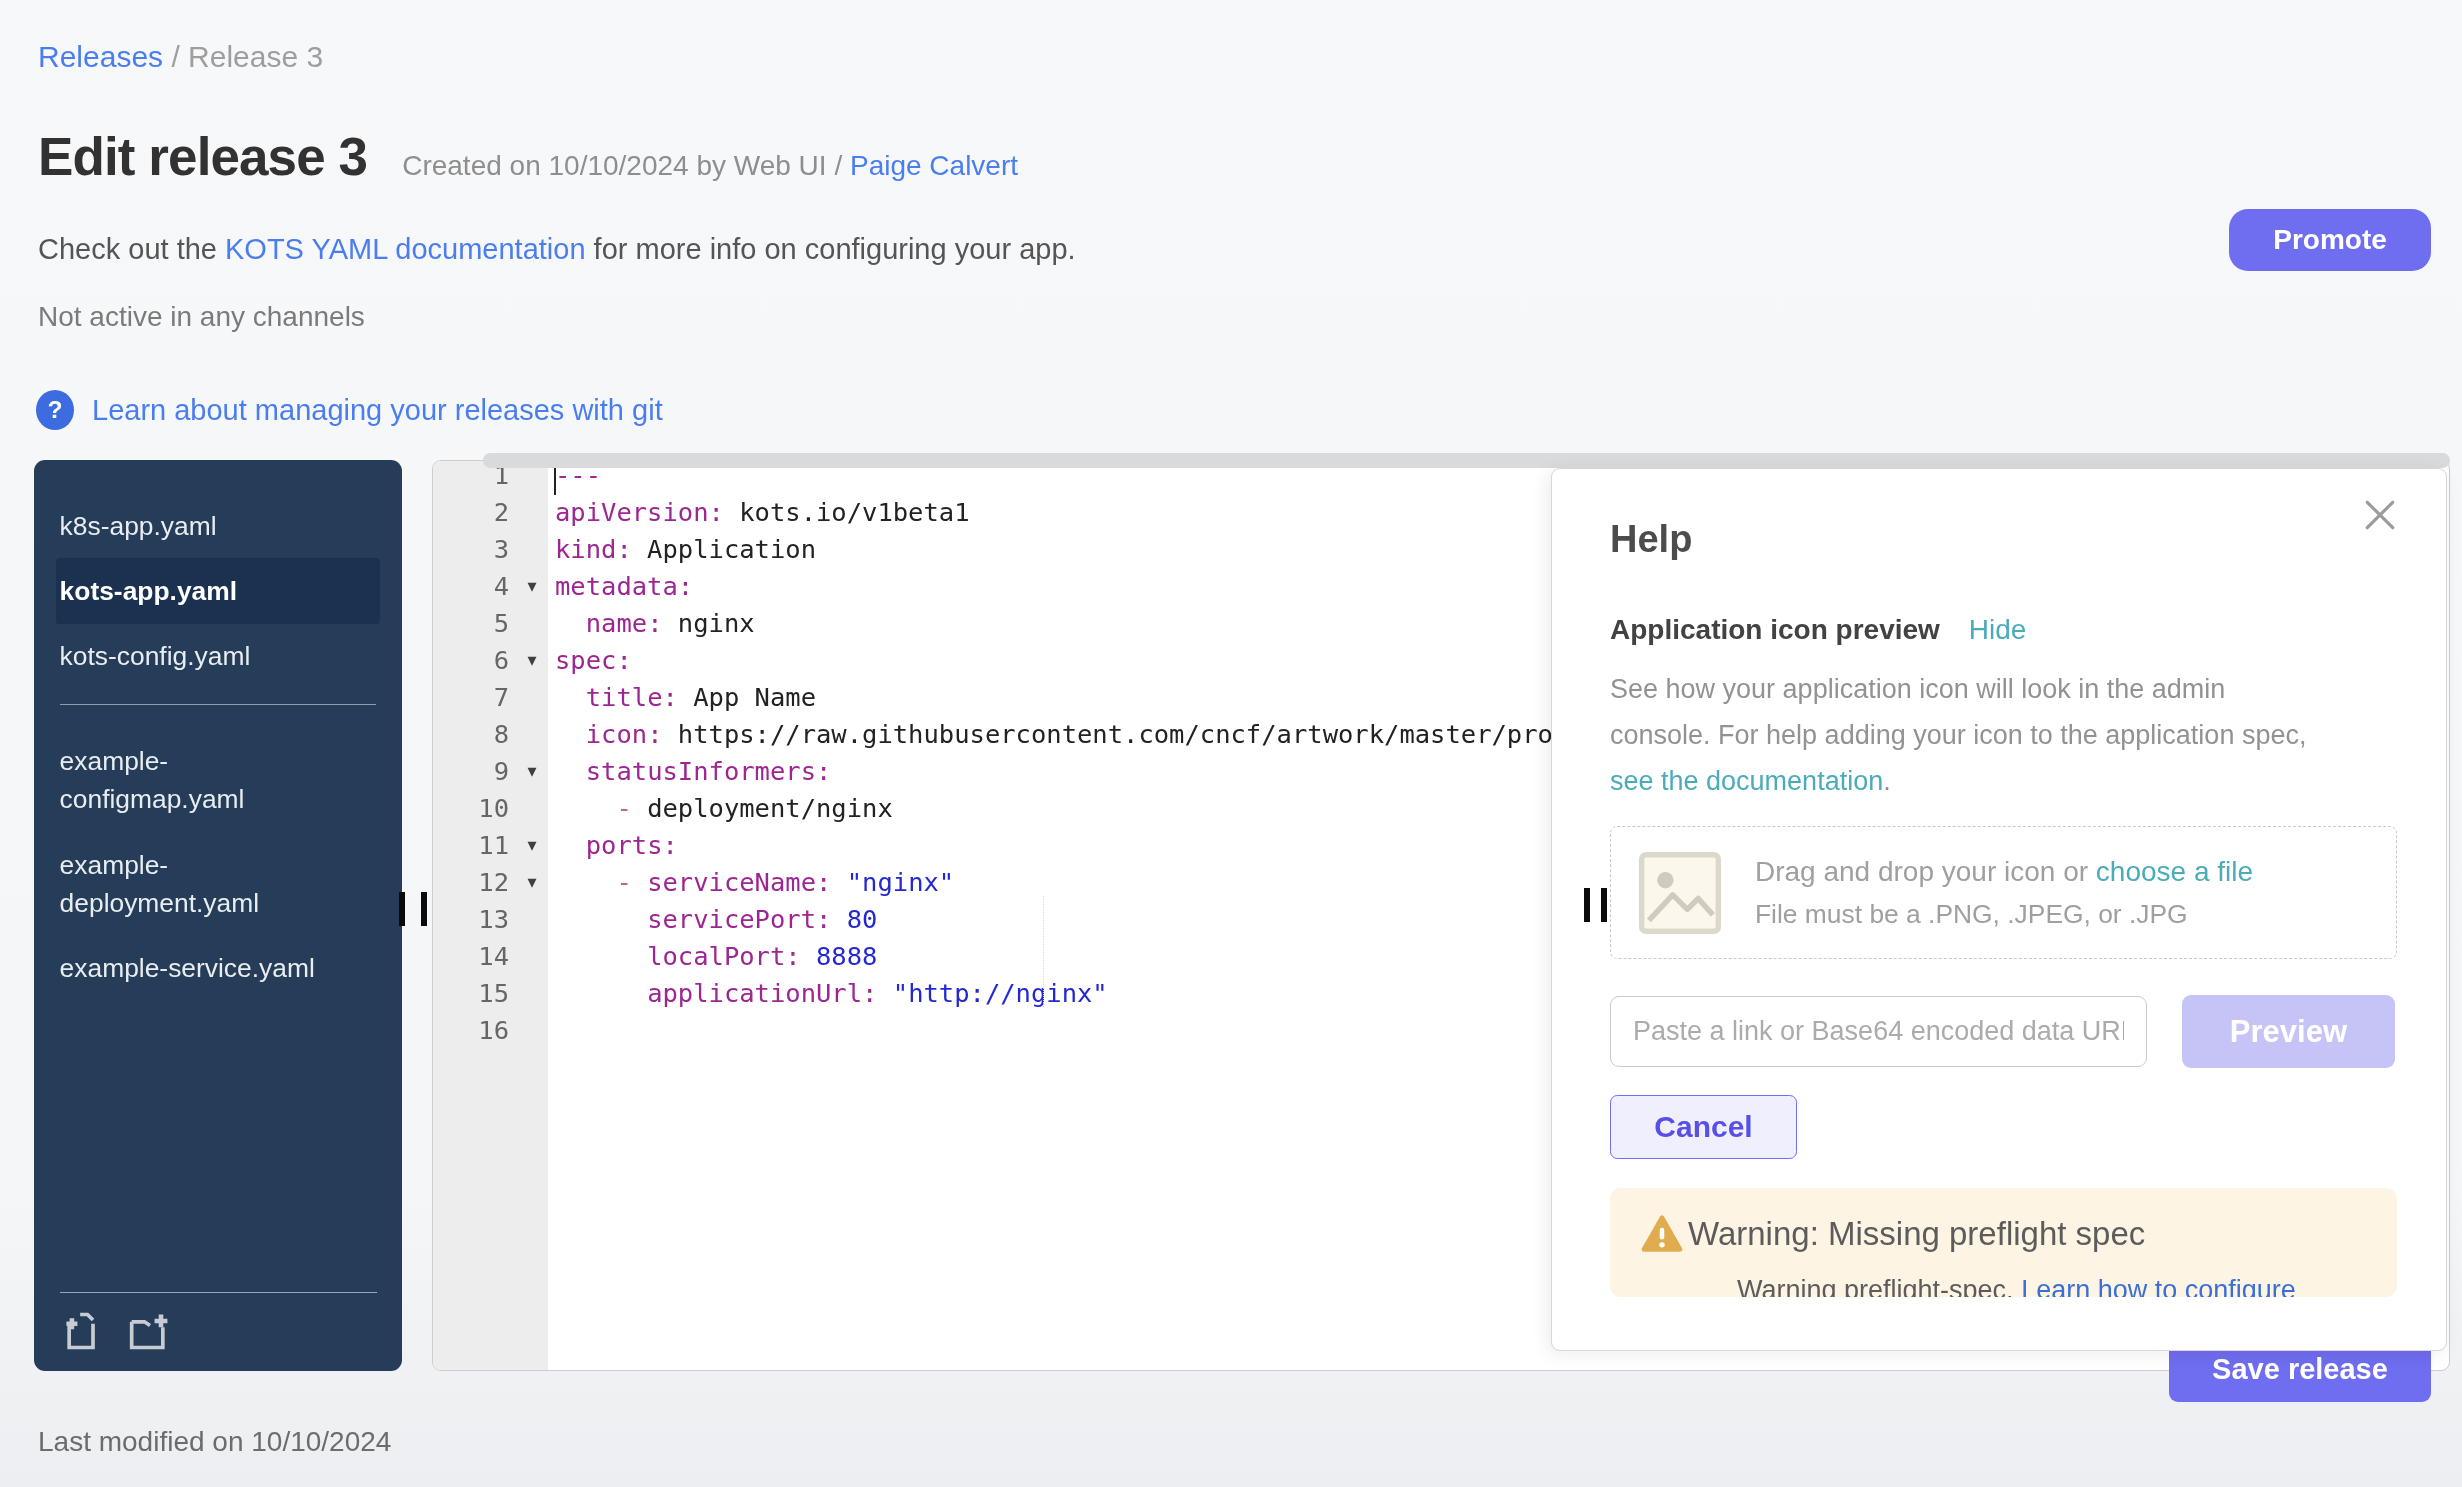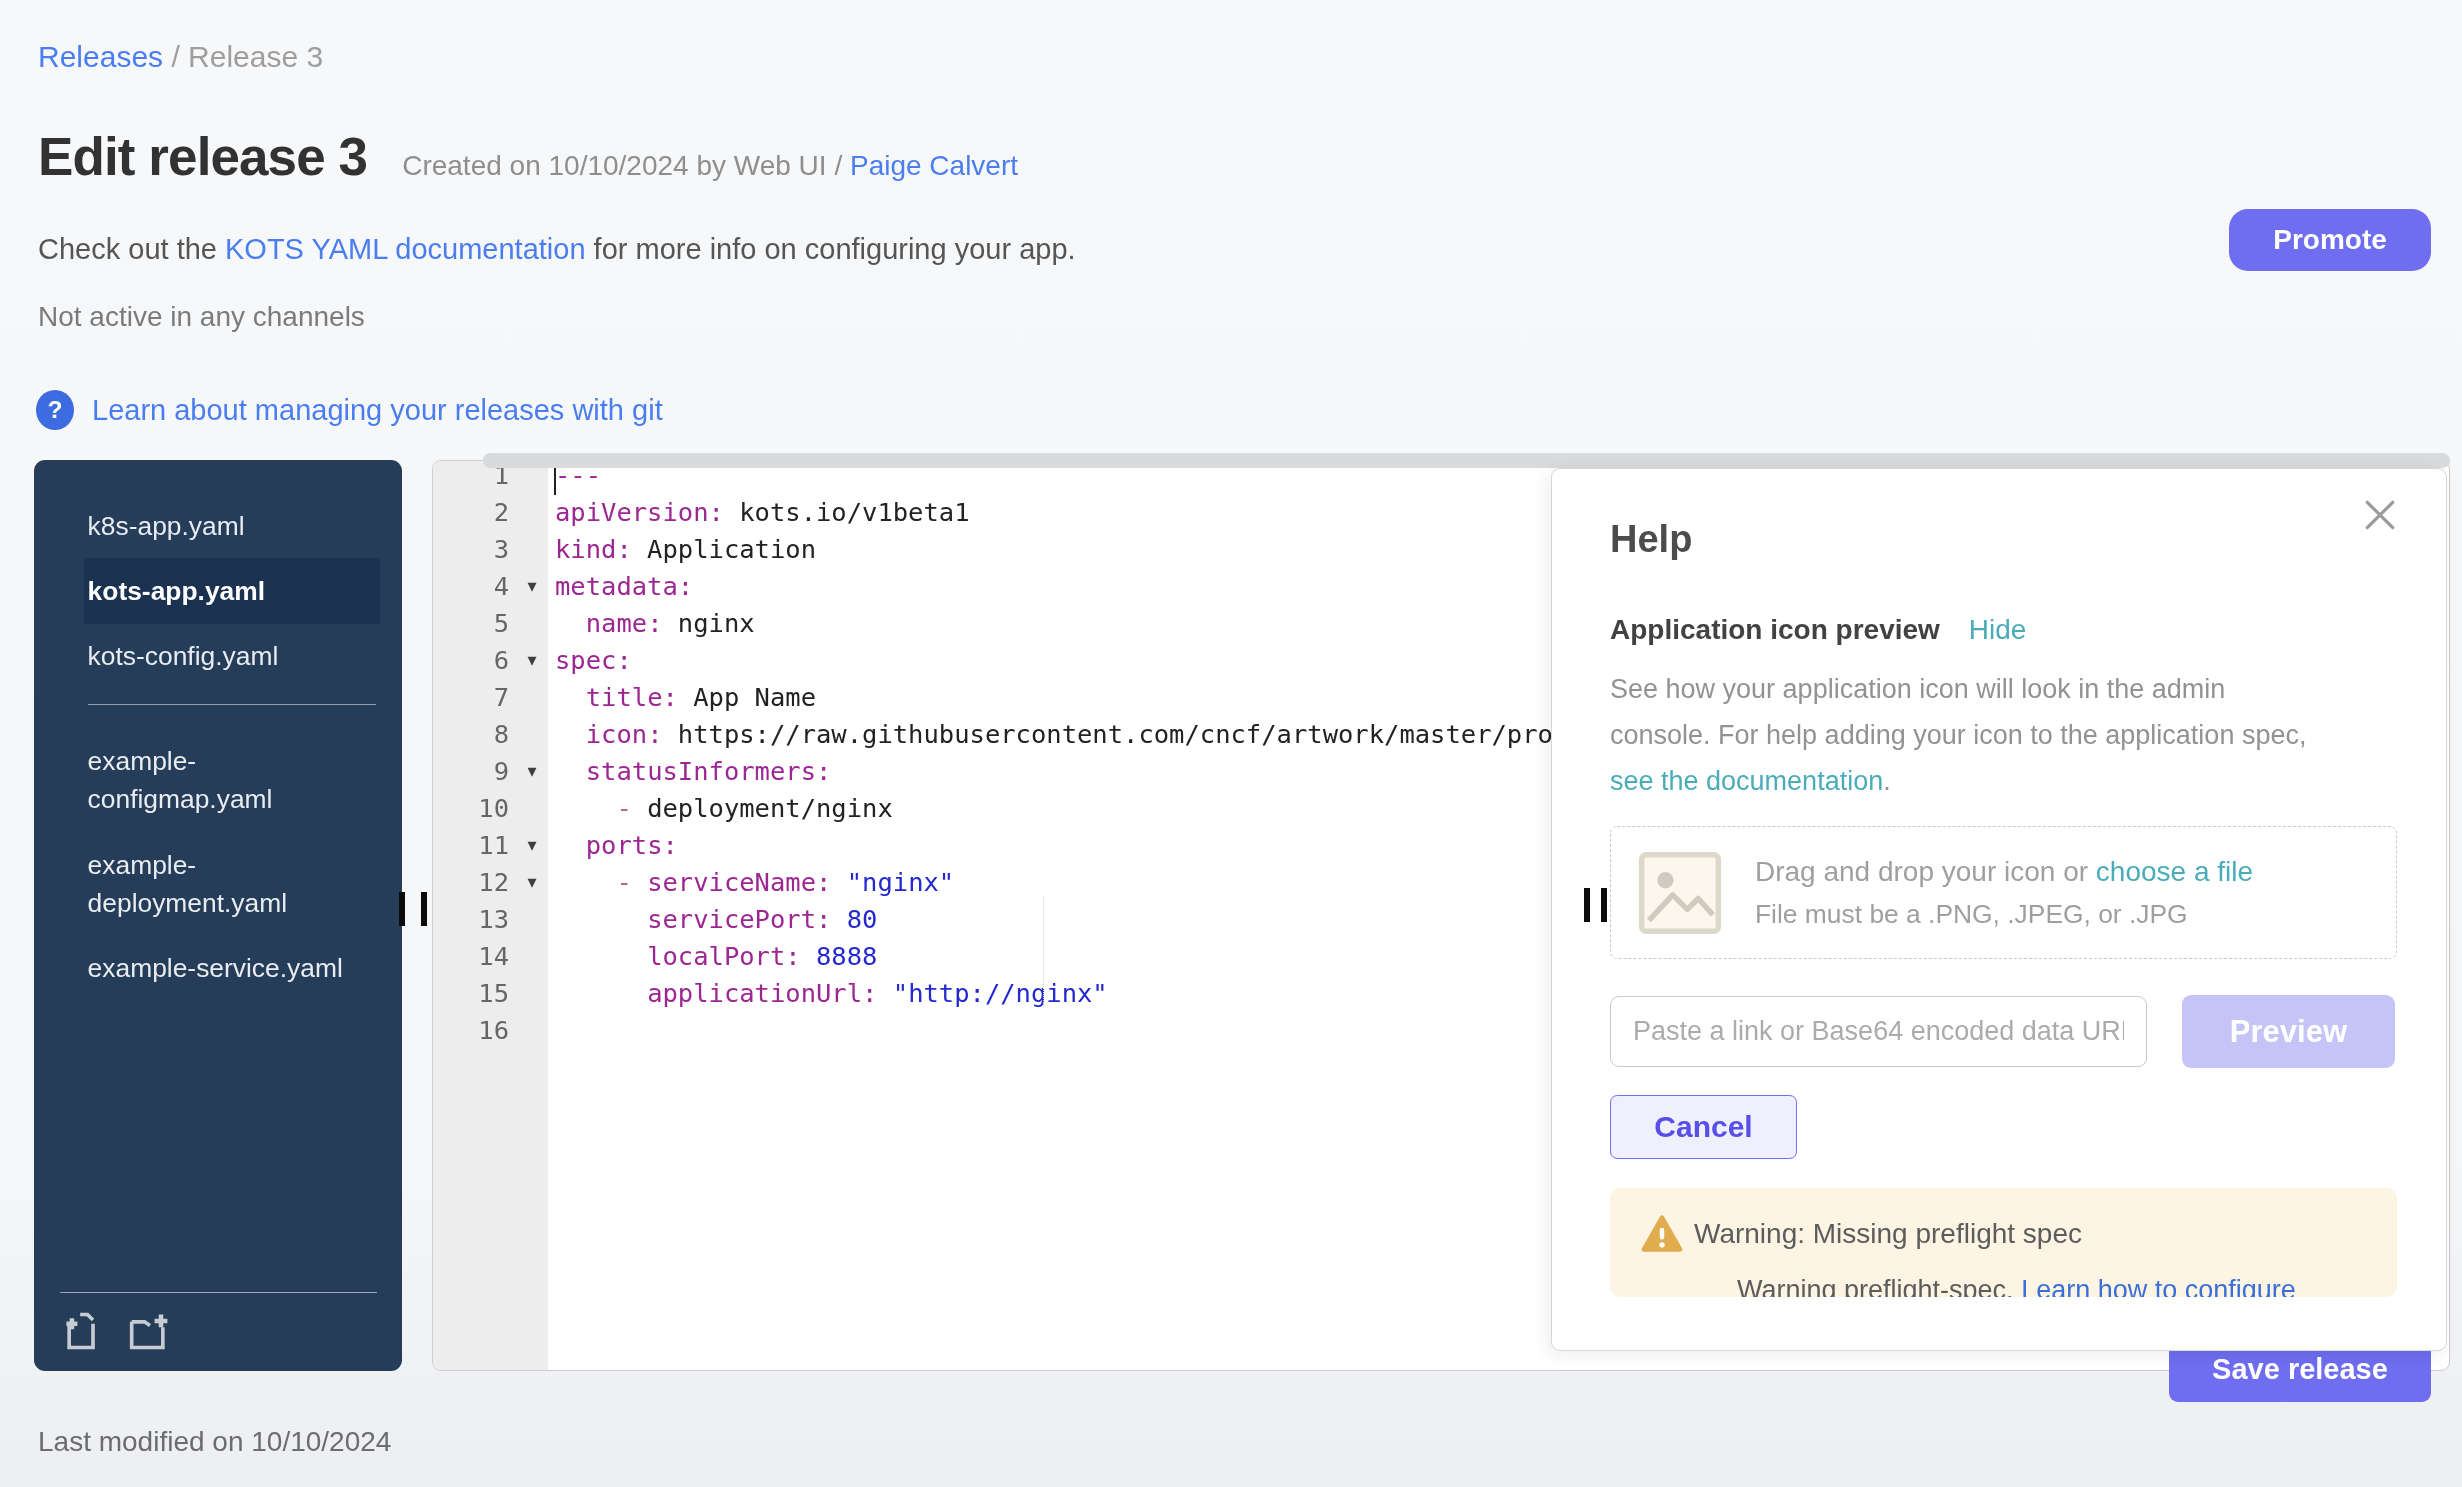--- a/index.html
+++ b/index.html
@@ -50,21 +50,21 @@
   .tok-plain { color:#222; }
   .tok-dash { color:#c4628f; }
   .tok-str, .tok-num { color:#2329cf; }
   .indent-guide { left:610px; top:435px; height:111px; border-left:1.8px dotted #d8d8d8; }
   .cursor-caret { left:121px; top:6.4px; width:1.8px; height:28px; background:#222; }
   .hscroll-strip { left:483px; top:453px; width:1967px; height:14.6px; border-radius:7.3px;
     background:#d9dadb; z-index:6; }
 
   
   .sidebar { left:34px; top:460px; width:368px; height:911px; background:#253d58;
-    border-radius:11px; z-index:4; overflow:hidden;padding-left:28px; }
+    border-radius:11px; z-index:4; overflow:hidden; }
   .file-list { list-style:none; padding:33px 22px 0 22px; }
   .file-item { padding:13.7px 3.6px; font-size:26.4px; line-height:38px; color:#e9edf2; cursor:pointer; border-radius:3.6px; }
   .file-item.selected { background:#1a3150; color:#fff; font-weight:bold; }
   .tree-divider { border:none; border-top:1.8px solid rgba(255,255,255,0.5); margin:14.6px 3.6px 24px 3.6px; }
   .wrap-line { display:block; }
   .sidebar-bottom { position:absolute; bottom:0; left:0; width:100%; padding:0 25.5px 18px 25.5px; }
   .bottom-divider { border:none; border-top:1.8px solid rgba(255,255,255,0.55); margin-bottom:16.4px; }
   .bottom-icons { display:flex; gap:24px; }
   .tree-icon { width:44px; height:44px; cursor:pointer; }
 
@@ -97,21 +97,21 @@
   .preview-btn { margin-left:35px; width:214px; height:73px; background:#c6c4f6; border:none;
     border-radius:9px; color:#fff; font-size:31px; font-weight:bold; font-family:inherit; cursor:default; }
   .cancel-btn { margin-top:27px; width:187px; height:64px; background:#f0effe;
     border:1.8px solid #6f6df0; border-radius:7.3px; color:#574fe8; font-size:30px; font-weight:bold;
     font-family:inherit; cursor:pointer; display:block; }
 
   .warning-box { margin-top:29px; width:787px; height:109px; background:#fdf4e3;
     border-radius:11px; padding:27px 0 0 31px; overflow:hidden; }
   .warn-row1 { display:flex; align-items:center; }
   .warn-icon { width:42px; height:38px; flex:0 0 42px; }
-  .warn-text { margin-left:11px; font-size:28px; color:#5c5c5c; }
+  .warn-text { margin-left:5px; font-size:33px; color:#5c5c5c; }
   .warn-row2 { margin-left:96px; margin-top:22px; font-size:27px; color:#5c5c5c; }
   .warn-link { color:#3a6fd8; cursor:pointer; }
 
   
   .footer-modified { left:38px; top:1426px; font-size:28px; color:#6c6c6c; }
   .save-btn { left:2169px; top:1336px; width:262px; height:66px; background:#6f6df0; border:none;
     border-radius:9px; color:#fff; font-size:29px; font-weight:bold; font-family:inherit; cursor:pointer; }
 </style>
 </head>
 <body>

